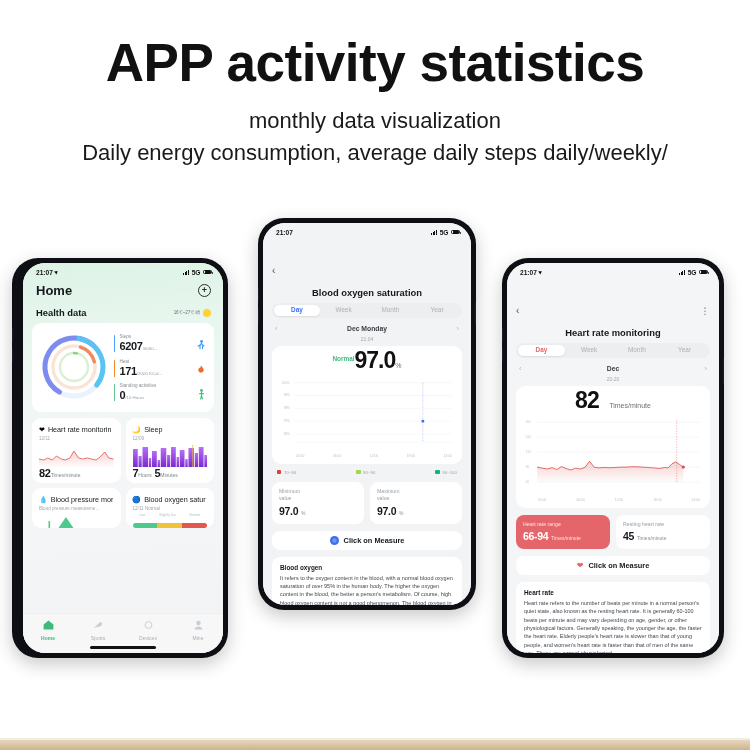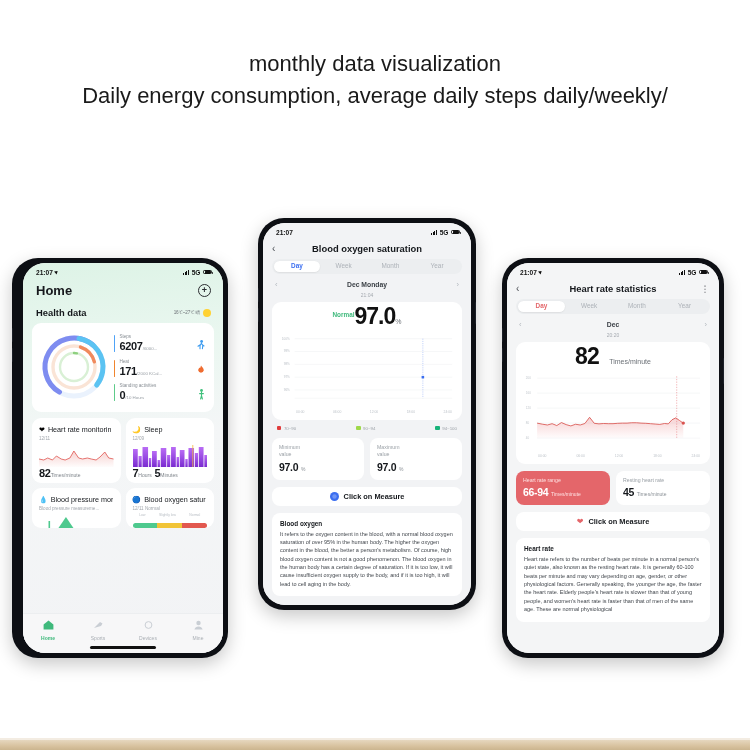--- a/index.html
+++ b/index.html
@@ -150,21 +150,21 @@
   .tab { flex:1;display:flex;flex-direction:column;align-items:center;gap:3px; }
   .tab-ico { font-size:10px;line-height:1; }
   .tab-lb { font-size:5px; }
   .tab.on .tab-lb{color:#3fb97c;font-weight:700;}
   .tab .tab-lb{color:#a9aeb4;}
   .home-indicator{position:absolute;bottom:4px;left:50%;transform:translateX(-50%);width:66px;height:2.6px;border-radius:2px;background:#111;}
 
   
   .navbar { display:flex;align-items:center;padding:4px 9px 5px 9px;gap:5px; }
   .nav-back { font-size:10px;color:#4a4e54;width:10px; }
-  .nav-title { flex:1;text-align:center;font-size:9.4px;font-weight:700;color:#15181c; }
+  .nav-title { flex:1;text-align:center;font-size:9.4px;font-weight:700;color:#15181c;margin-top:44px; }
   .nav-right { width:10px;text-align:center;font-size:9px;color:#4a4e54;letter-spacing:0; }
 
   .seg {
     margin:0 9px; height:15px; background:#eceef0; border-radius:9px;
     display:flex; align-items:center; padding:1.6px; position:relative;
   }
   .seg div { flex:1;text-align:center;font-size:6.4px;color:#adb2b8;line-height:1; }
   .seg div.on {
     background:#fff;border-radius:8px;height:100%;display:flex;align-items:center;justify-content:center;
     font-weight:700; box-shadow:0 0.6px 1.4px rgba(0,0,0,.1);
@@ -214,20 +214,21 @@
   .hr-range .sm-val{color:#fff;}
   .hr-range .sm-val small{color:#ffe2e3;}
 
   .mid-screen{background:#f2f3f5;position:absolute;inset:0;overflow:hidden;}
   .right-screen{background:#f4f5f6;position:absolute;inset:0;overflow:hidden;}
 </style>
 </head>
 <body>
 
 <div class="header">
+  <div class="page-title">APP activity statistics</div>
   <div class="page-sub">
     <div>monthly data visualization</div>
     <div>Daily energy consumption, average daily steps daily/weekly/</div>
   </div>
 </div>
 
 <div class="phone" id="phone-left">
   <div class="side-btn" style="left:-1px;top:70px;width:2px;height:14px;"></div>
   <div class="side-btn" style="left:-1px;top:90px;width:2px;height:14px;"></div>
   <div class="screen">
@@ -610,21 +611,21 @@
             </span>
           <span>5G</span>
           <span class="batt">
               <i></i>
             </span>
         </div>
       </div>
 
       <div class="navbar">
         <div class="nav-back">‹</div>
-        <div class="nav-title">Heart rate statistics</div>
+        <div class="nav-title">Heart rate monitoring</div>
         <div class="nav-right">⋮</div>
       </div>
 
       <div class="seg">
         <div class="on" style="color:#e4666a">Day</div>
         <div>Week</div>
         <div>Month</div>
         <div>Year</div>
       </div>
 

